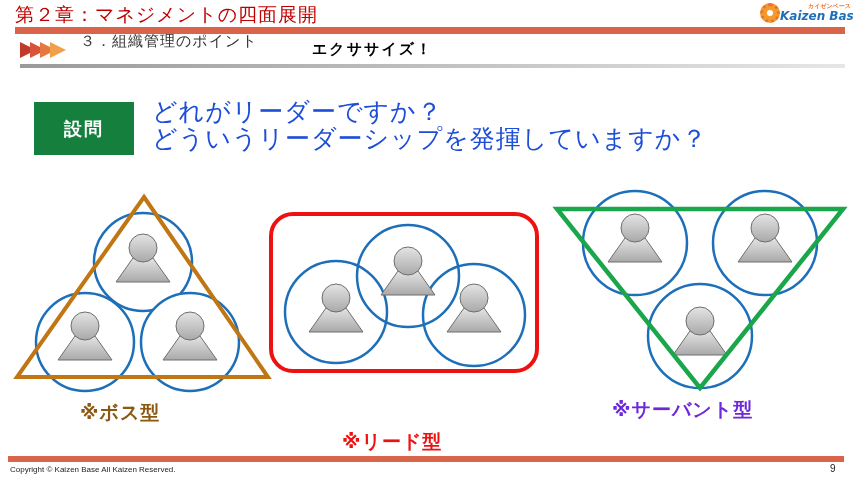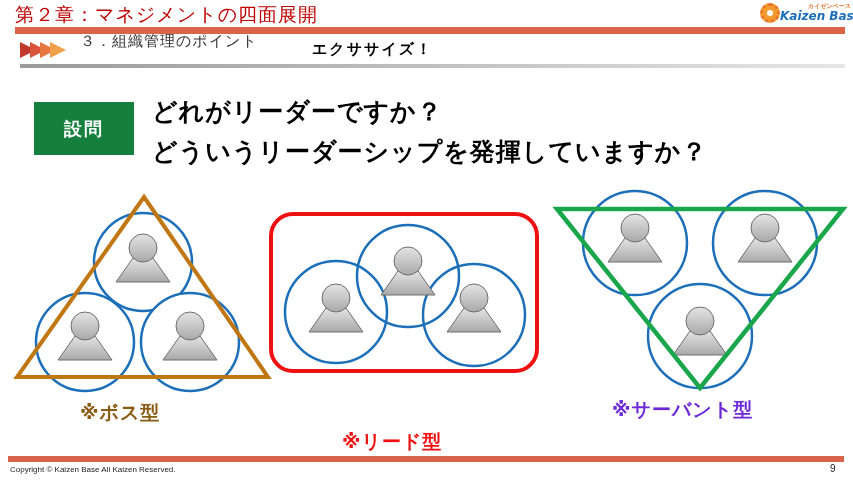--- a/index.html
+++ b/index.html
@@ -51,25 +51,25 @@
     position: absolute; left: 20px; top: 64px; width: 825px; height: 4px;
     background: linear-gradient(to right, #9a9a9a, #e6e6e6);
   }
 
   .question-badge {
     position: absolute; left: 34px; top: 102px; width: 100px; height: 53px;
     background: #15803d; color: #fff; font-size: 18px; font-weight: bold;
     display: flex; align-items: center; justify-content: center; letter-spacing: 2px;
   }
   .question-line {
-    position: absolute; left: 152px; font-size: 25px; font-weight: bold;
-    color: #000000; white-space: nowrap; letter-spacing: 1px;
+    position: absolute; left: 152px; font-size: 25px; font-weight: normal;
+    color: #1d4ed8; white-space: nowrap; letter-spacing: 1px;
   }
   .q1 { top: 95px; }
-  .q2 { top: 135px; }
+  .q2 { top: 122px; }
 
   .diagram { position: absolute; left: 0; top: 0; width: 853px; height: 480px; pointer-events: none; }
 
   .type-label {
     position: absolute; font-size: 19px; font-weight: bold; white-space: nowrap;
     letter-spacing: 1px;
   }
 
   .bottom-bar {
     position: absolute; left: 8px; top: 456px; width: 836px; height: 6px;

